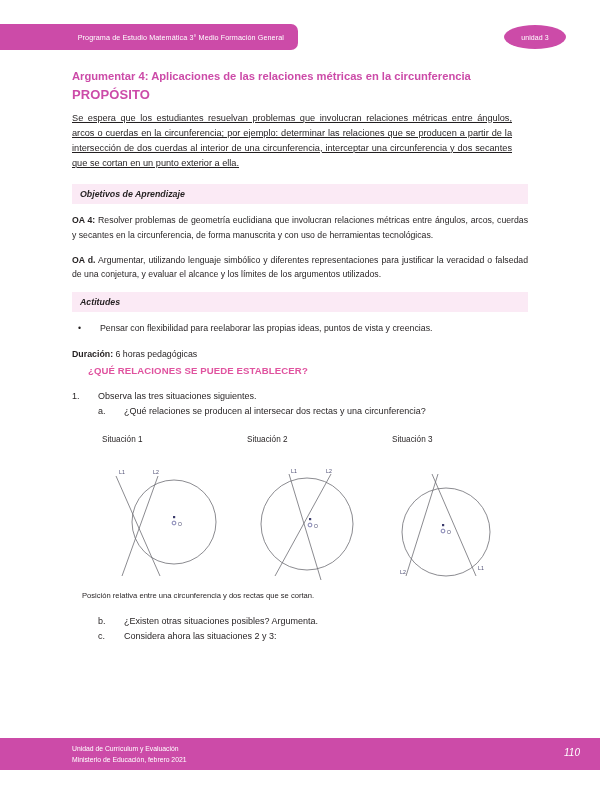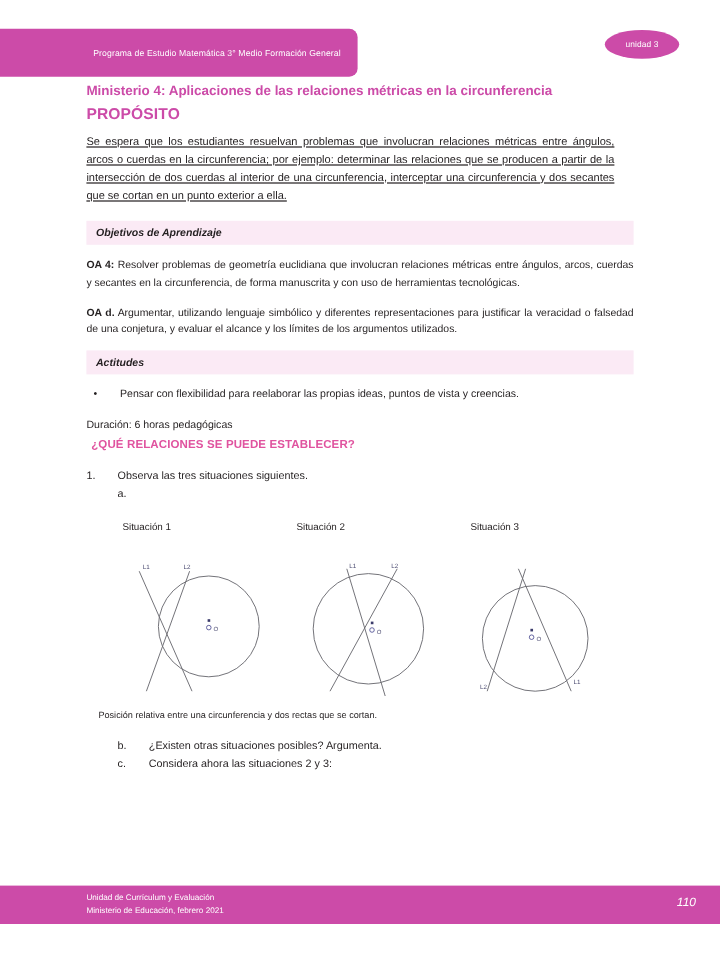--- a/index.html
+++ b/index.html
@@ -15,21 +15,21 @@
     color: #231f20;
     overflow: hidden;
   }
 
   
   .header-bar {
     position: absolute;
     left: 0;
     top: 24px;
     width: 298px;
-    height: 40px;
+    height: 26px;
     background: #cc4ba8;
     border-top-right-radius: 7px;
     border-bottom-right-radius: 7px;
     display: flex;
     align-items: center;
     justify-content: flex-end;
     box-sizing: border-box;
     padding-right: 14px;
     text-align: right;
   }
@@ -119,36 +119,36 @@
     flex: 0 0 28px;
     text-align: left;
     padding-left: 6px;
     box-sizing: border-box;
   }
   .duracion {
     font-size: 8.8px;
     line-height: 1.6;
     margin: 0 0 4px 0;
   }
-  .duracion b { font-weight: normal; }
+  .duracion b { font-weight: bold; }
 
   
   .desarrollo-head {
     color: #cc4ba8;
     font-size: 9.8px;
     font-weight: bold;
     letter-spacing: 0.1px;
     margin: 32px 0 11px 0;
   }
   .question-head {
     color: #e0539f;
     font-size: 9.6px;
     font-weight: bold;
     letter-spacing: 0.1px;
-    margin: 0 0 13px 4px;
+    margin: 0 0 13px 16px;
   }
 
   .ol-item {
     display: flex;
     font-size: 9px;
     line-height: 1.6;
     margin: 0 0 1px 0;
   }
   .ol-num {
     width: 26px;
@@ -222,21 +222,21 @@
 <div class="header-bar">
   <span class="header-bar-text">Programa de Estudio Matemática 3° Medio Formación General</span>
 </div>
 
 <div class="unit-badge">
   <span class="unit-badge-text">unidad 3</span>
 </div>
 
 <div class="content">
 
-  <h1 class="activity-title">Ministerio 4: Aplicaciones de las relaciones métricas en la circunferencia</h1>
+  <h1 class="activity-title">Argumentar 4: Aplicaciones de las relaciones métricas en la circunferencia</h1>
 
   <div class="proposito-label">PROPÓSITO</div>
 
   <p class="body-par">Se espera que los estudiantes resuelvan problemas que involucran relaciones métricas entre ángulos, arcos o cuerdas en la circunferencia; por ejemplo: determinar las relaciones que se producen a partir de la intersección de dos cuerdas al interior de una circunferencia, interceptar una circunferencia y dos secantes que se cortan en un punto exterior a ella.</p>
 
   <div class="band">Objetivos de Aprendizaje</div>
 
   <p class="oa-par">
     <b>OA 4:</b><span> Resolver problemas de geometría euclidiana que involucran relaciones métricas entre ángulos, arcos, cuerdas y secantes en la circunferencia, de forma manuscrita y con uso de herramientas tecnológicas.</span>
   </p>
@@ -259,20 +259,21 @@
 
   <div class="question-head">¿QUÉ RELACIONES SE PUEDE ESTABLECER?</div>
 
   <div class="ol-item">
     <span class="ol-num">1.</span>
     <span>Observa las tres situaciones siguientes.</span>
   </div>
 
   <div class="sub-item">
     <span class="sub-letter">a.</span>
+    <span>¿Qué relaciones se producen al intersecar dos rectas y una circunferencia?</span>
   </div>
 
   <div class="figures">
 
     <div class="figure">
       <div class="figure-caption">Situación 1</div>
       <svg width="128" height="135" viewBox="0 0 128 135">
         <circle cx="74" cy="70" r="42" fill="none" stroke="#6d6d73" stroke-width="0.8"></circle>
         <line x1="16" y1="24" x2="60" y2="124" stroke="#6d6d73" stroke-width="0.8"></line>
         <line x1="58" y1="24" x2="22" y2="124" stroke="#6d6d73" stroke-width="0.8"></line>

